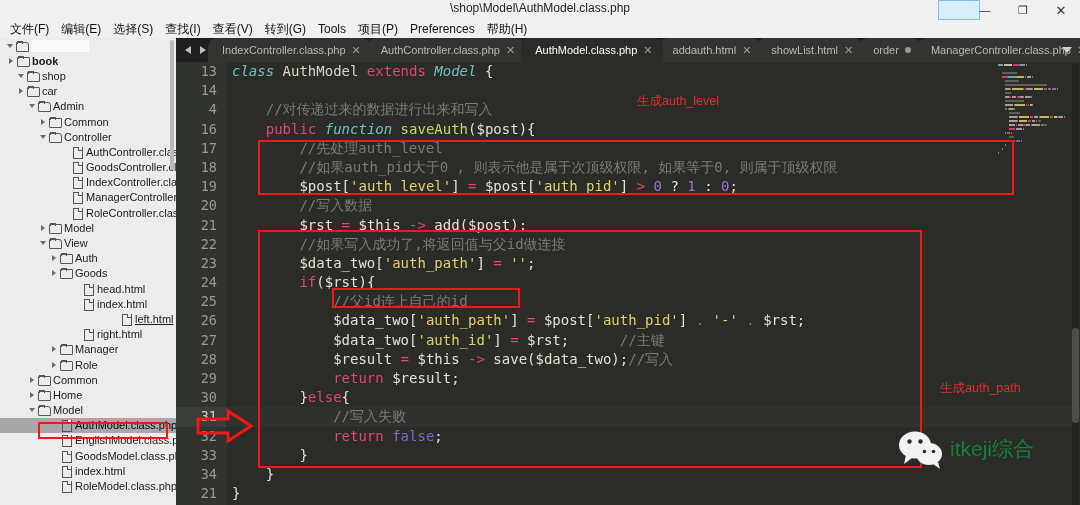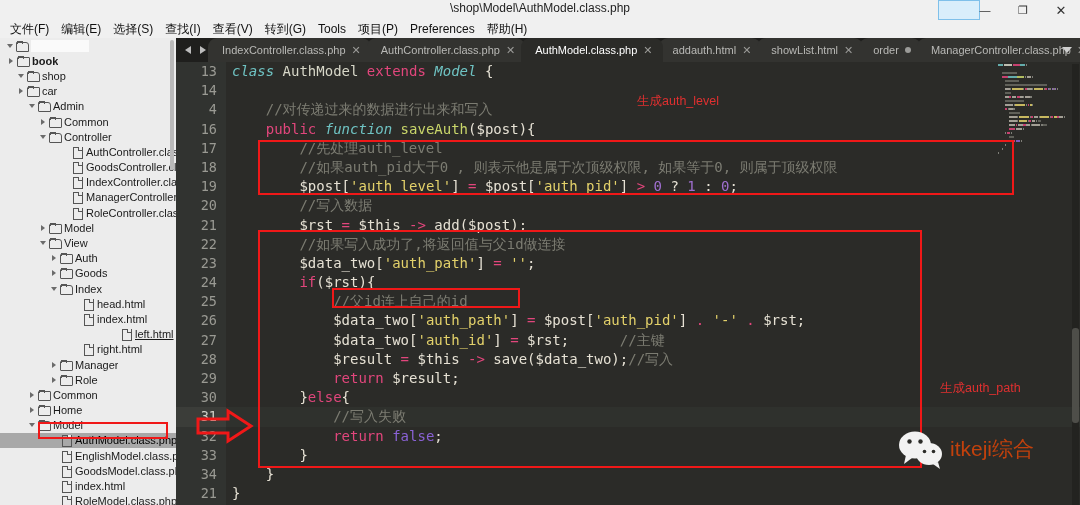--- a/index.html
+++ b/index.html
@@ -211,21 +211,21 @@
     font-family:"Liberation Sans", sans-serif; white-space:nowrap;
   }
   .rarrow{ position:absolute; pointer-events:none; }
 
   
   .watermark{
     position:absolute; left:898px; top:428px;
     display:flex; align-items:center; gap:6px;
   }
   .wm-text{
-    color:#c2410c; font-size:21px; font-family:"Liberation Sans", sans-serif;
+    color:#15803d; font-size:21px; font-family:"Liberation Sans", sans-serif;
   }
 </style>
 </head>
 <body>
 
 <div class="titlebar">
   <div class="title">\shop\Model\AuthModel.class.php</div>
   <div class="bluehint"></div>
   <div class="wincontrols">
     <div class="wb">—</div>
@@ -321,25 +321,20 @@
       </div>
       <div class="treerow" style="padding-left: 50px;">
         <span class="tw closed"></span>
         <span class="ficon folder"></span>
         <span class="tlabel">Auth</span>
       </div>
       <div class="treerow" style="padding-left: 50px;">
         <span class="tw closed"></span>
         <span class="ficon folder"></span>
         <span class="tlabel">Goods</span>
-      </div>
-      <div class="treerow" style="padding-left: 50px;">
-        <span class="tw open"></span>
-        <span class="ficon folderopen"></span>
-        <span class="tlabel">Index</span>
       </div>
       <div class="treerow" style="padding-left: 72px;">
         <span class="tw "></span>
         <span class="ficon file"></span>
         <span class="tlabel">head.html</span>
       </div>
       <div class="treerow" style="padding-left: 72px;">
         <span class="tw "></span>
         <span class="ficon file"></span>
         <span class="tlabel">index.html</span>

